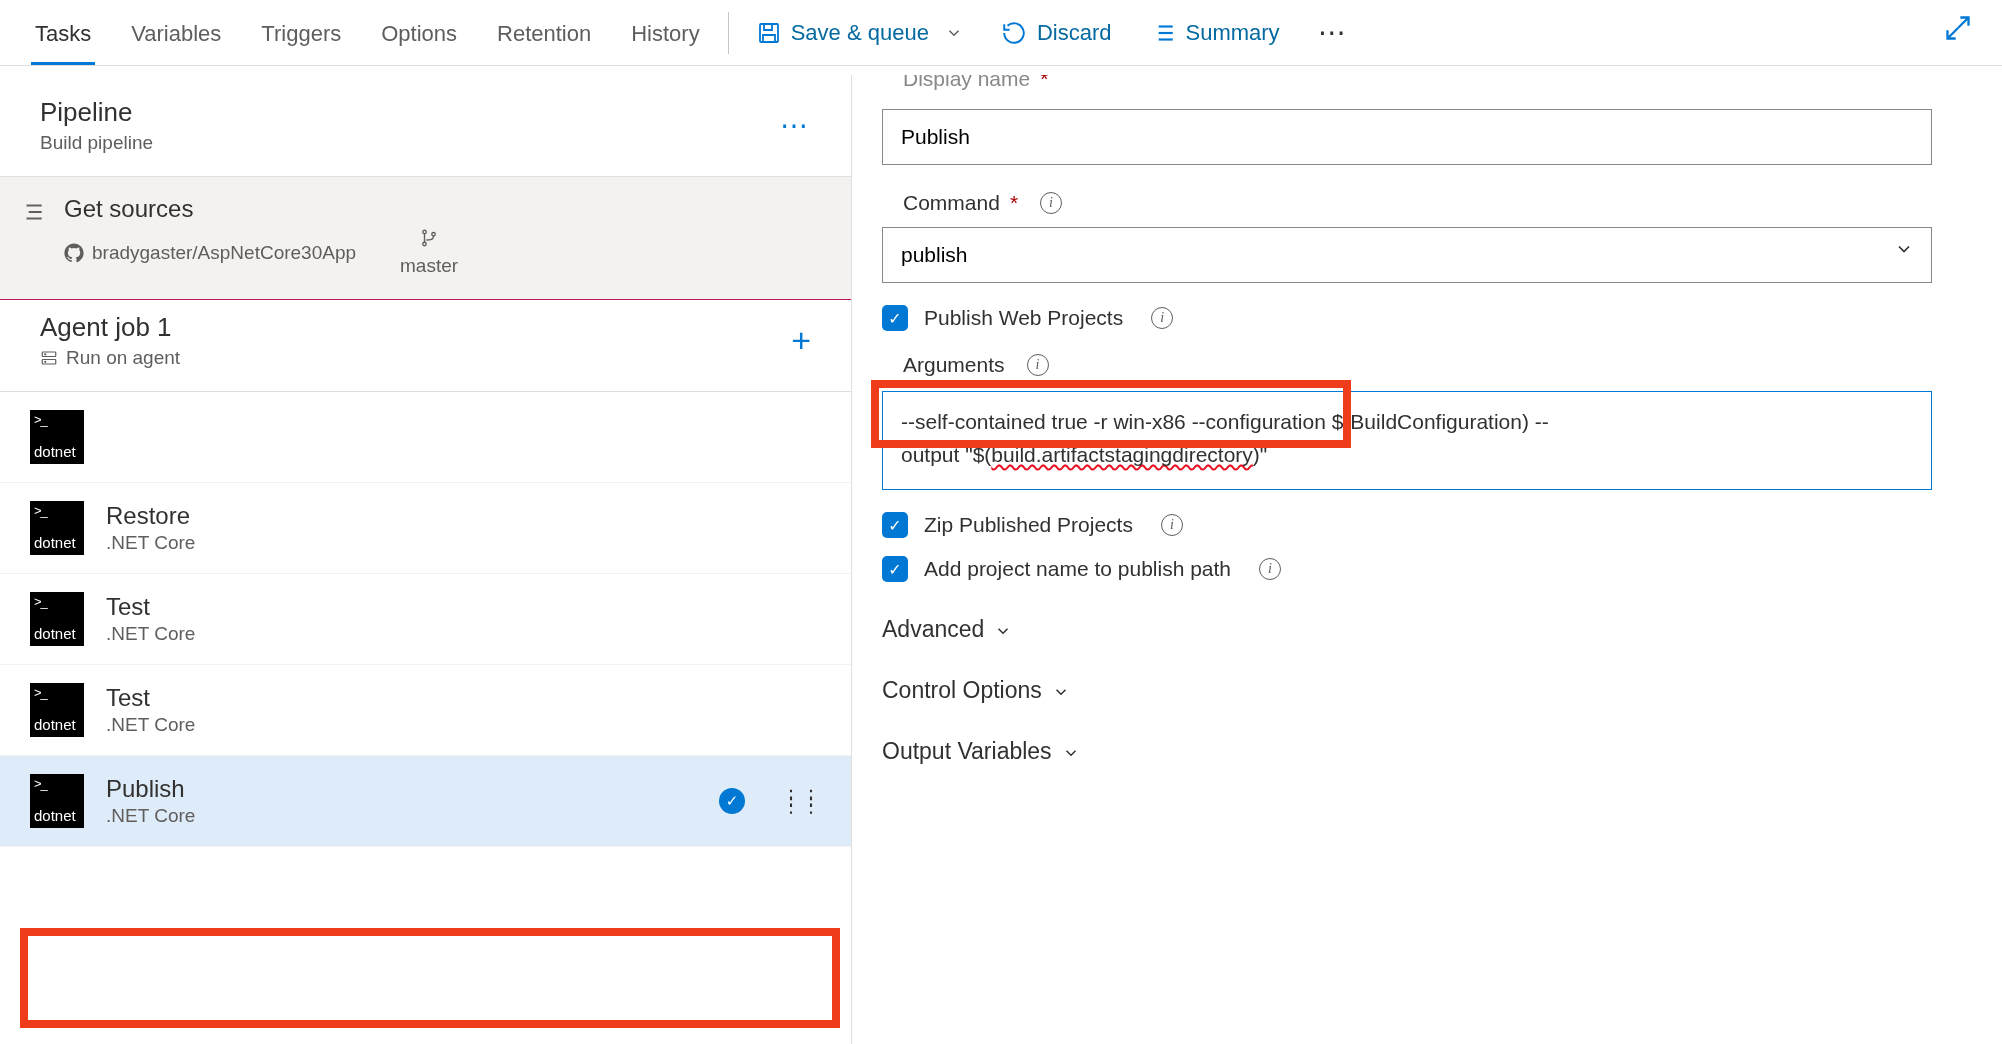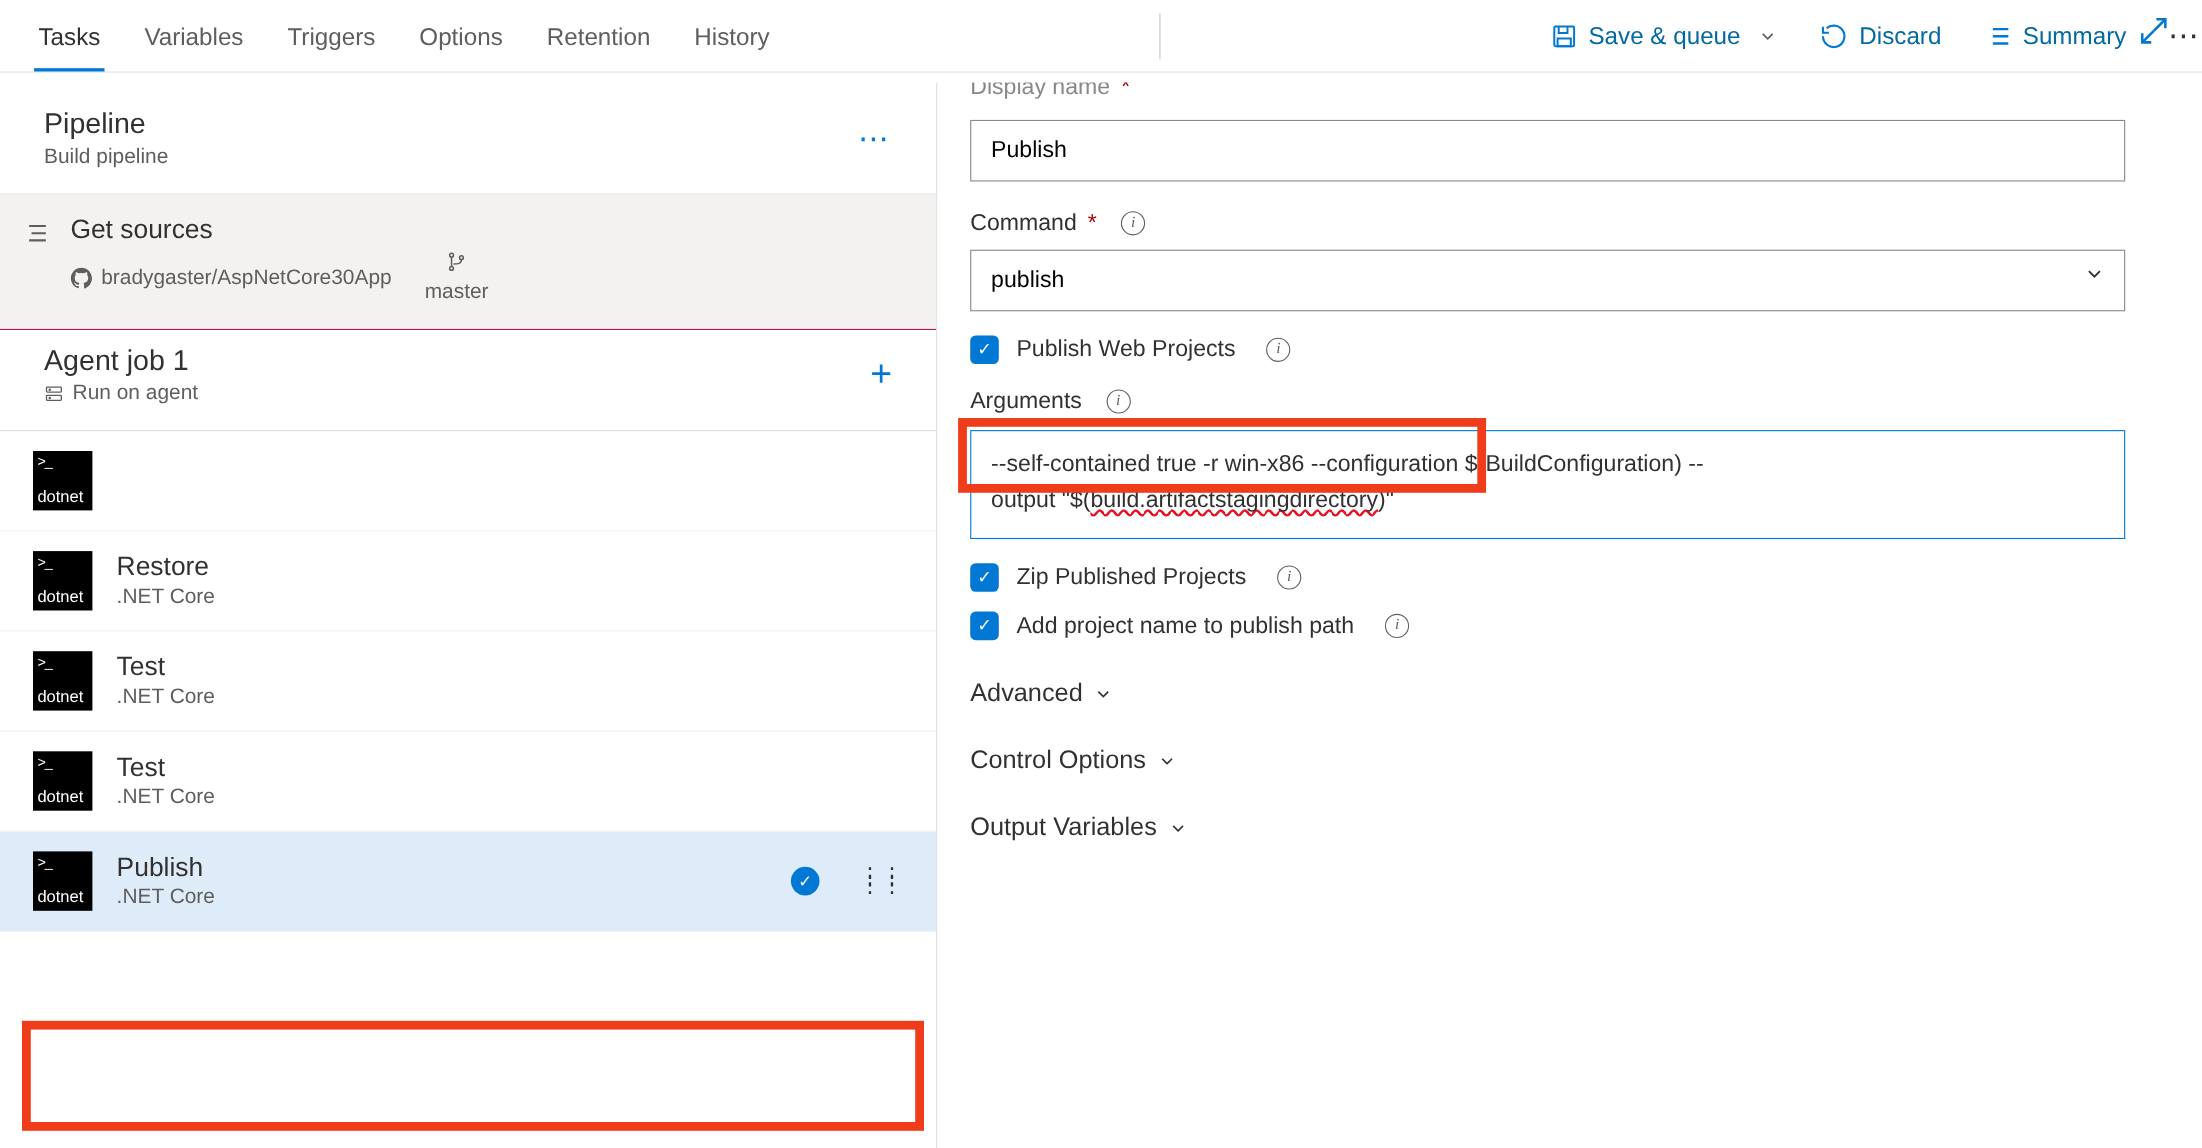--- a/index.html
+++ b/index.html
@@ -1,19 +1,19 @@
 <!DOCTYPE html>
 <html><head>
 <meta charset="utf-8">
 <style>
   * { box-sizing: border-box; margin: 0; padding: 0; font-family: "Segoe UI", -apple-system, sans-serif; }
   body { background: #fff; color: #323130; font-size: 18px; width: 2002px; height: 1044px; overflow: hidden; position: relative; }
 
   
-  .topbar { display: flex; align-items: center; height: 66px; border-bottom: 1px solid #e1dfdd; justify-content: space-between; }
+  .topbar { display: flex; align-items: center; height: 66px; border-bottom: 1px solid #e1dfdd; }
   .tabs { display: flex; align-items: flex-end; gap: 40px; padding-left: 35px; height: 100%; }
   .tab { font-size: 22px; color: #605e5c; padding-bottom: 18px; padding-top: 22px; cursor: pointer; position: relative; }
   .tab.active { color: #323130; font-weight: 400; }
   .tab.active::after { content:""; position:absolute; left:-4px; right:-4px; bottom:0; height:3px; background:#0078d4; }
   .tab-divider { width:1px; height:42px; background:#c8c6c4; margin: 0 28px 0 28px; align-self:center; }
   .actions { display:flex; align-items:center; gap:38px; }
   .action { display:flex; align-items:center; gap:10px; font-size:22px; color:#0369a1; cursor:pointer; }
   .action.blue-icon svg { color:#0078d4; }
   .chev { margin-left:6px; }
   .more-dots { font-size:28px; letter-spacing:3px; color:#323130; cursor:pointer; }
@@ -27,21 +27,21 @@
   
   .pipe-header { display:flex; align-items:center; justify-content:space-between; padding:22px 40px 22px 40px; border-bottom:1px solid #e1dfdd; }
   .pipe-title { font-size:26px; color:#323130; }
   .pipe-sub { font-size:19px; color:#605e5c; margin-top:4px; }
   .h-more { color:#0078d4; font-size:28px; letter-spacing:3px; cursor:pointer; }
 
   
   .sources { background:#f3f2f1; padding:18px 40px 22px 20px; border-bottom:1px solid #be185d; display:flex; align-items:flex-start; gap:18px; }
   .sources-icon { color:#605e5c; margin-top:4px; }
   .sources-title { font-size:24px; color:#323130; }
-  .sources-meta { display:flex; align-items:center; color:#605e5c; font-size:19px; margin-top:6px; }
+  .sources-meta { display:flex; align-items:center; gap:14px; color:#605e5c; font-size:19px; margin-top:6px; }
   .repo-meta { display:flex; align-items:center; gap:8px; }
   .branch-meta { display:flex; align-items:center; gap:8px; margin-left:30px;flex-direction:column; }
 
   
   .agent { display:flex; align-items:center; justify-content:space-between; padding:12px 40px 22px 40px; border-bottom:1px solid #e1dfdd; }
   .agent-left .agent-title { font-size:26px; }
   .agent-left .agent-sub { font-size:19px; color:#605e5c; display:flex; align-items:center; gap:8px; margin-top:4px;}
   .plus { color:#0078d4; font-size:34px; font-weight:300; cursor:pointer; }
 
   
@@ -50,21 +50,21 @@
   .task-icon::before { content:">_"; position:absolute; top:2px; left:4px; font-size:13px; color:#fff; letter-spacing:-1px;}
   .task-text .t-title { font-size:24px; }
   .task-text .t-sub { font-size:19px; color:#605e5c; margin-top:2px; }
 
   .task.selected { background:#deecf9; position:relative; }
   .task.selected .check { margin-left:auto; width:26px; height:26px; border-radius:50%; background:#0078d4; display:flex; align-items:center; justify-content:center; color:#fff; font-size:15px; }
   .drag-handle { font-size:20px; color:#323130; margin-left:14px; cursor:grab; line-height:8px; }
   .red-box-task { position:absolute; left:20px; width:820px; top:928px; height:100px; border:8px solid #ef3d1b; pointer-events:none; z-index:5; }
 
   
-  .field-label { font-size:21px; color:#323130; margin-top:18px; display:flex; align-items:center; gap:10px;}
+  .field-label { font-size:21px; color:#323130; margin-top:18px; display:flex; align-items:center; gap:10px;margin-left:21px;}
   .field-label.cut { color:#8a8886; }
   .req { color:#a80000; }
   .info { width:22px; height:22px; border:1.5px solid #605e5c; border-radius:50%; display:inline-flex; align-items:center; justify-content:center; font-size:14px; color:#605e5c; font-family: Georgia, serif; font-style:italic; cursor:pointer; margin-left:12px;}
   .text-input { width:100%; max-width:1050px; height:56px; border:1px solid #8a8886; font-size:21px; padding:0 18px; margin-top:12px; background:#fff; }
   .select-wrap { position:relative; width:100%; max-width:1050px; }
   .select-wrap .chevd { position:absolute; right:18px; top:50%; transform:translateY(-50%); pointer-events:none; }
 
   .checkbox-row { display:flex; align-items:center; gap:16px; margin-top:22px; font-size:21px; }
   .cb { width:26px; height:26px; border-radius:5px; background:#0078d4; display:flex; align-items:center; justify-content:center; color:#fff; font-size:16px; }
 

